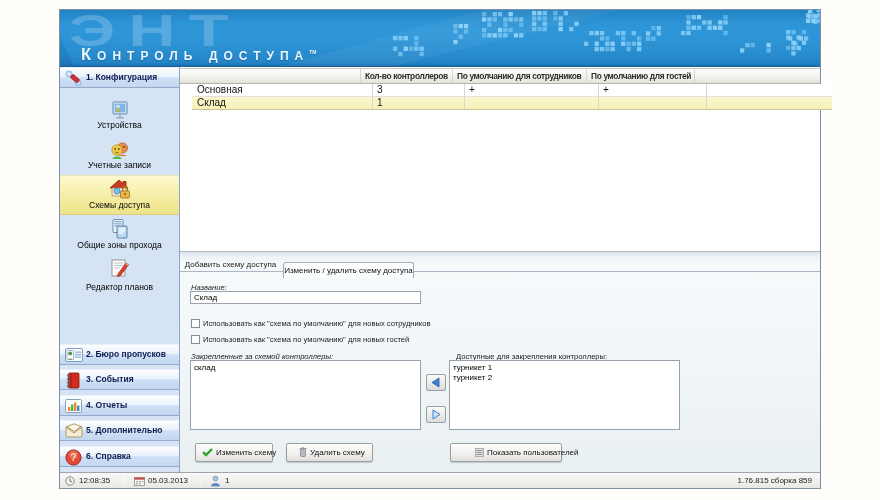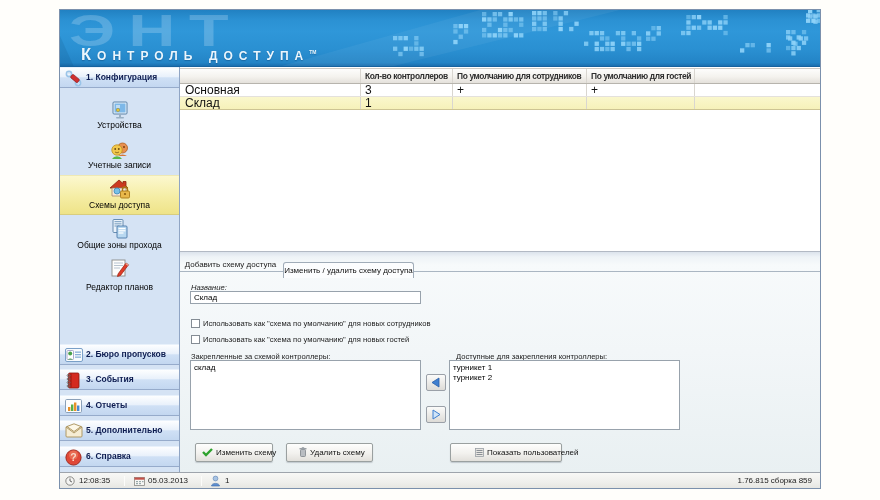--- a/index.html
+++ b/index.html
@@ -33,21 +33,21 @@
   .nitem { position:absolute; left:0; width:119px; text-align:center; font-size:8.5px;
     color:#000; line-height:10px; white-space:nowrap; }
   .nicon { position:absolute; left:48px; width:24px; height:22px; }
   
   .white { position:absolute; left:120px; top:57px; width:640px; height:194px; background:#fff; }
   .thead { position:absolute; left:120px; width:640px; top:58px; height:16px;
     background:linear-gradient(180deg,#fdfdfc 0%,#f4f2ee 55%,#e4e1db 100%);
     border-top:1px solid #cdcac4; border-bottom:1px solid #b7b4ad;
     font-size:8.4px; font-weight:bold; color:#2e2e2e; line-height:14px; letter-spacing:-0.35px; }
   .cell { position:absolute; top:0; padding-left:4px; white-space:nowrap; overflow:hidden; }
-  .trow { position:absolute; left:120px; width:640px; height:13px; font-size:12px;
+  .trow { position:absolute; left:132px; width:640px; height:13px; font-size:10px;
     color:#111; line-height:12px; }
   .r1 { top:74px; background:#fff; border-bottom:1px solid #e4e1dc; }
   .r2 { top:87px; background:linear-gradient(180deg,#faf7cd 0%,#f6f1b9 100%);
     border-bottom:1px solid #cdc493; }
   .vline { position:absolute; top:0; width:1px; height:100%; background:#d9d6d0; }
   
   .bpanel { position:absolute; left:120px; top:241px; width:640px; height:221px;
     background:linear-gradient(180deg,#dce3ec 0,#eef3f7 5px,#f7fafb 13px,#f2f6f8 45%,#e9f0f2 100%);
     border-top:1px solid #b2b9c4; }
   .tabline { position:absolute; left:0; top:19px; width:640px; height:1px; background:#aab6c2; }
@@ -379,21 +379,21 @@
   <div class="bpanel">
     <div class="tabline"></div>
     <div class="tab0">Добавить схему доступа</div>
     <div class="tab1">Изменить / удалить схему доступа</div>
     <div class="lbl" style="left:11px;top:31px;font-style:italic;">Название:</div>
     <div class="inp">Склад</div>
     <div class="cb" style="left:11px;top:67px;"></div>
     <div class="lbl" style="left:23px;top:67px;">Использовать как "схема по умолчанию" для новых сотрудников</div>
     <div class="cb" style="left:11px;top:83px;"></div>
     <div class="lbl" style="left:23px;top:83px;">Использовать как "схема по умолчанию" для новых гостей</div>
-    <div class="lbl" style="left:11px;top:100px;">Закрепленные за схемой контроллеры:</div>
+    <div class="lbl" style="left:11px;top:100px;font-style:italic;">Закрепленные за схемой контроллеры:</div>
     <div class="lbl" style="left:260px;top:100px;margin-left:16px;">Доступные для закрепления контроллеры:</div>
     <div class="lst" style="left:10px;top:108px;">склад</div>
     <div class="lst" style="left:269px;top:108px;">турникет 1<br>турникет 2</div>
     <div class="abtn" style="top:122px;">
         <svg width="10" height="11" viewBox="0 0 10 11">
           <polygon points="8,1 8,10 1,5.5" fill="#3f7fd0" stroke="#2a5ea8" stroke-width="0.8"></polygon>
         </svg>
       </div>
     <div class="abtn" style="top:154px;">
         <svg width="10" height="11" viewBox="0 0 10 11">

